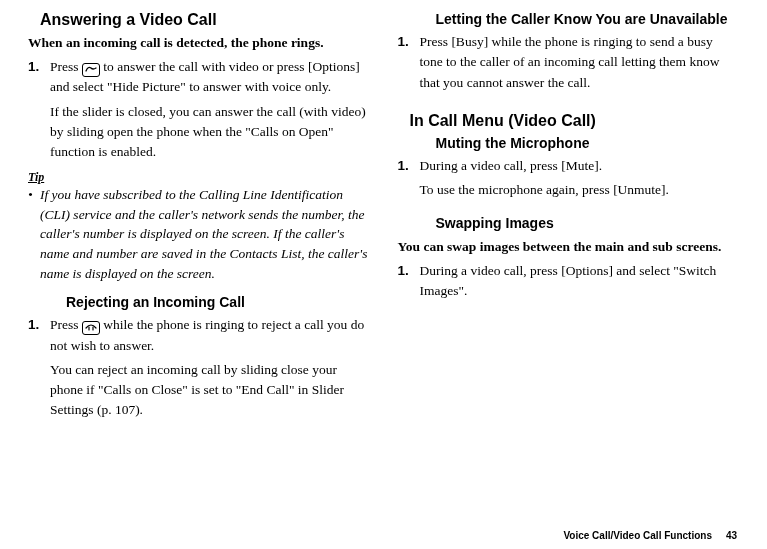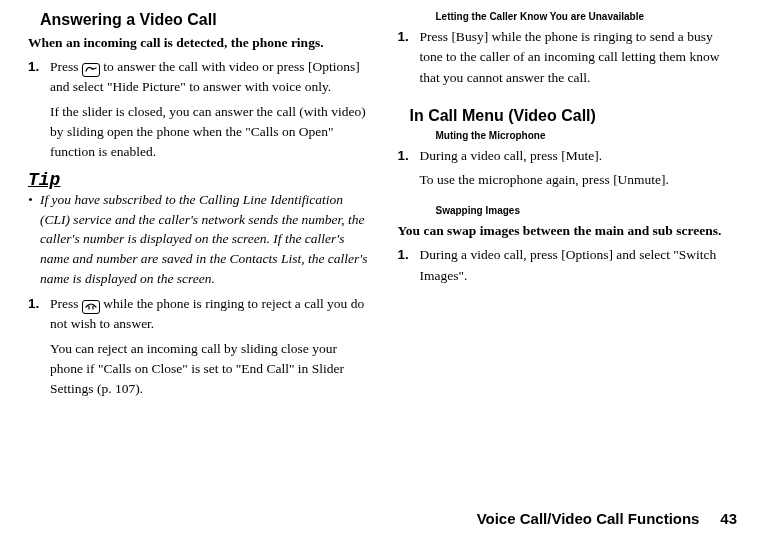--- a/index.html
+++ b/index.html
@@ -24,21 +24,21 @@
       font-family: Arial, Helvetica, sans-serif;
       font-weight: bold;
       font-size: 16px;
       margin-bottom: 2px;
       line-height: 1.3;
       margin-left: 12px;
     }
     .subsection-title {
       font-family: Arial, Helvetica, sans-serif;
       font-weight: bold;
-      font-size: 10px;
+      font-size: 14px;
       margin-bottom: 4px;
       line-height: 1.3;
       padding-left: 38px;
     }
     .body-text {
       font-size: 13.5px;
       line-height: 1.5;
       margin-bottom: 4px;
       font-weight: bold;
     }
@@ -66,47 +66,47 @@
       width: 18px;
       height: 14px;
       border: 1px solid #000;
       border-radius: 3px;
       align-items: center;
       justify-content: center;
       background: #fff;
     }
     .icon svg { display: block; }
     .tip-label {
-      font-family: Liberation Mono, monospace;
+      font-family: Liberation Serif, serif;
       font-style: italic;
       font-weight: bold;
-      font-size: 18px;
+      font-size: 12px;
       text-decoration: underline;
     }
     .tip-row {
       display: flex;
       font-style: italic;
       font-size: 13.5px;
       line-height: 1.45;
       margin-bottom: 6px;
     }
     .bullet {
       width: 12px;
       flex-shrink: 0;
     }
     .tip-content { flex: 1; }
     .gap-sm { margin-top: 10px; }
     .gap-md { margin-top: 14px; }
     .footer {
       position: absolute;
-      bottom: 22px;
+      bottom: 8px;
       right: 30px;
       font-family: Arial, Helvetica, sans-serif;
       font-weight: bold;
-      font-size: 15px;
+      font-size: 10px;
     }
   </style>
 </head>
 <body>
 
 <div class="columns">
 
   <div class="col">
     <div class="section-title">Answering a Video Call</div>
     <div class="body-text">When an incoming call is detected, the phone rings.</div>
@@ -126,20 +126,21 @@
         <p>If the slider is closed, you can answer the call (with video) by sliding open the phone when the "Calls on Open" function is enabled.</p>
       </div>
     </div>
 
     <div class="tip-label">Tip</div>
     <div class="tip-row">
       <div class="bullet">•</div>
       <div class="tip-content">If you have subscribed to the Calling Line Identification (CLI) service and the caller's network sends the number, the caller's number is displayed on the screen. If the caller's name and number are saved in the Contacts List, the caller's name is displayed on the screen.</div>
     </div>
 
+    <div class="subsection-title gap-sm">Rejecting an Incoming Call</div>
     <div class="numbered">
       <div class="num">1.</div>
       <div class="num-content">
         <p>
           <span>Press</span>
           <span class="icon">
             <svg width="12" height="9" viewBox="0 0 12 9">
               <path d="M1 5 Q6 -1 11 5 M4 4 L4 7 M8 4 L8 7" stroke="#000" stroke-width="1.2" fill="none" stroke-linecap="round"></path>
             </svg>
           </span>

